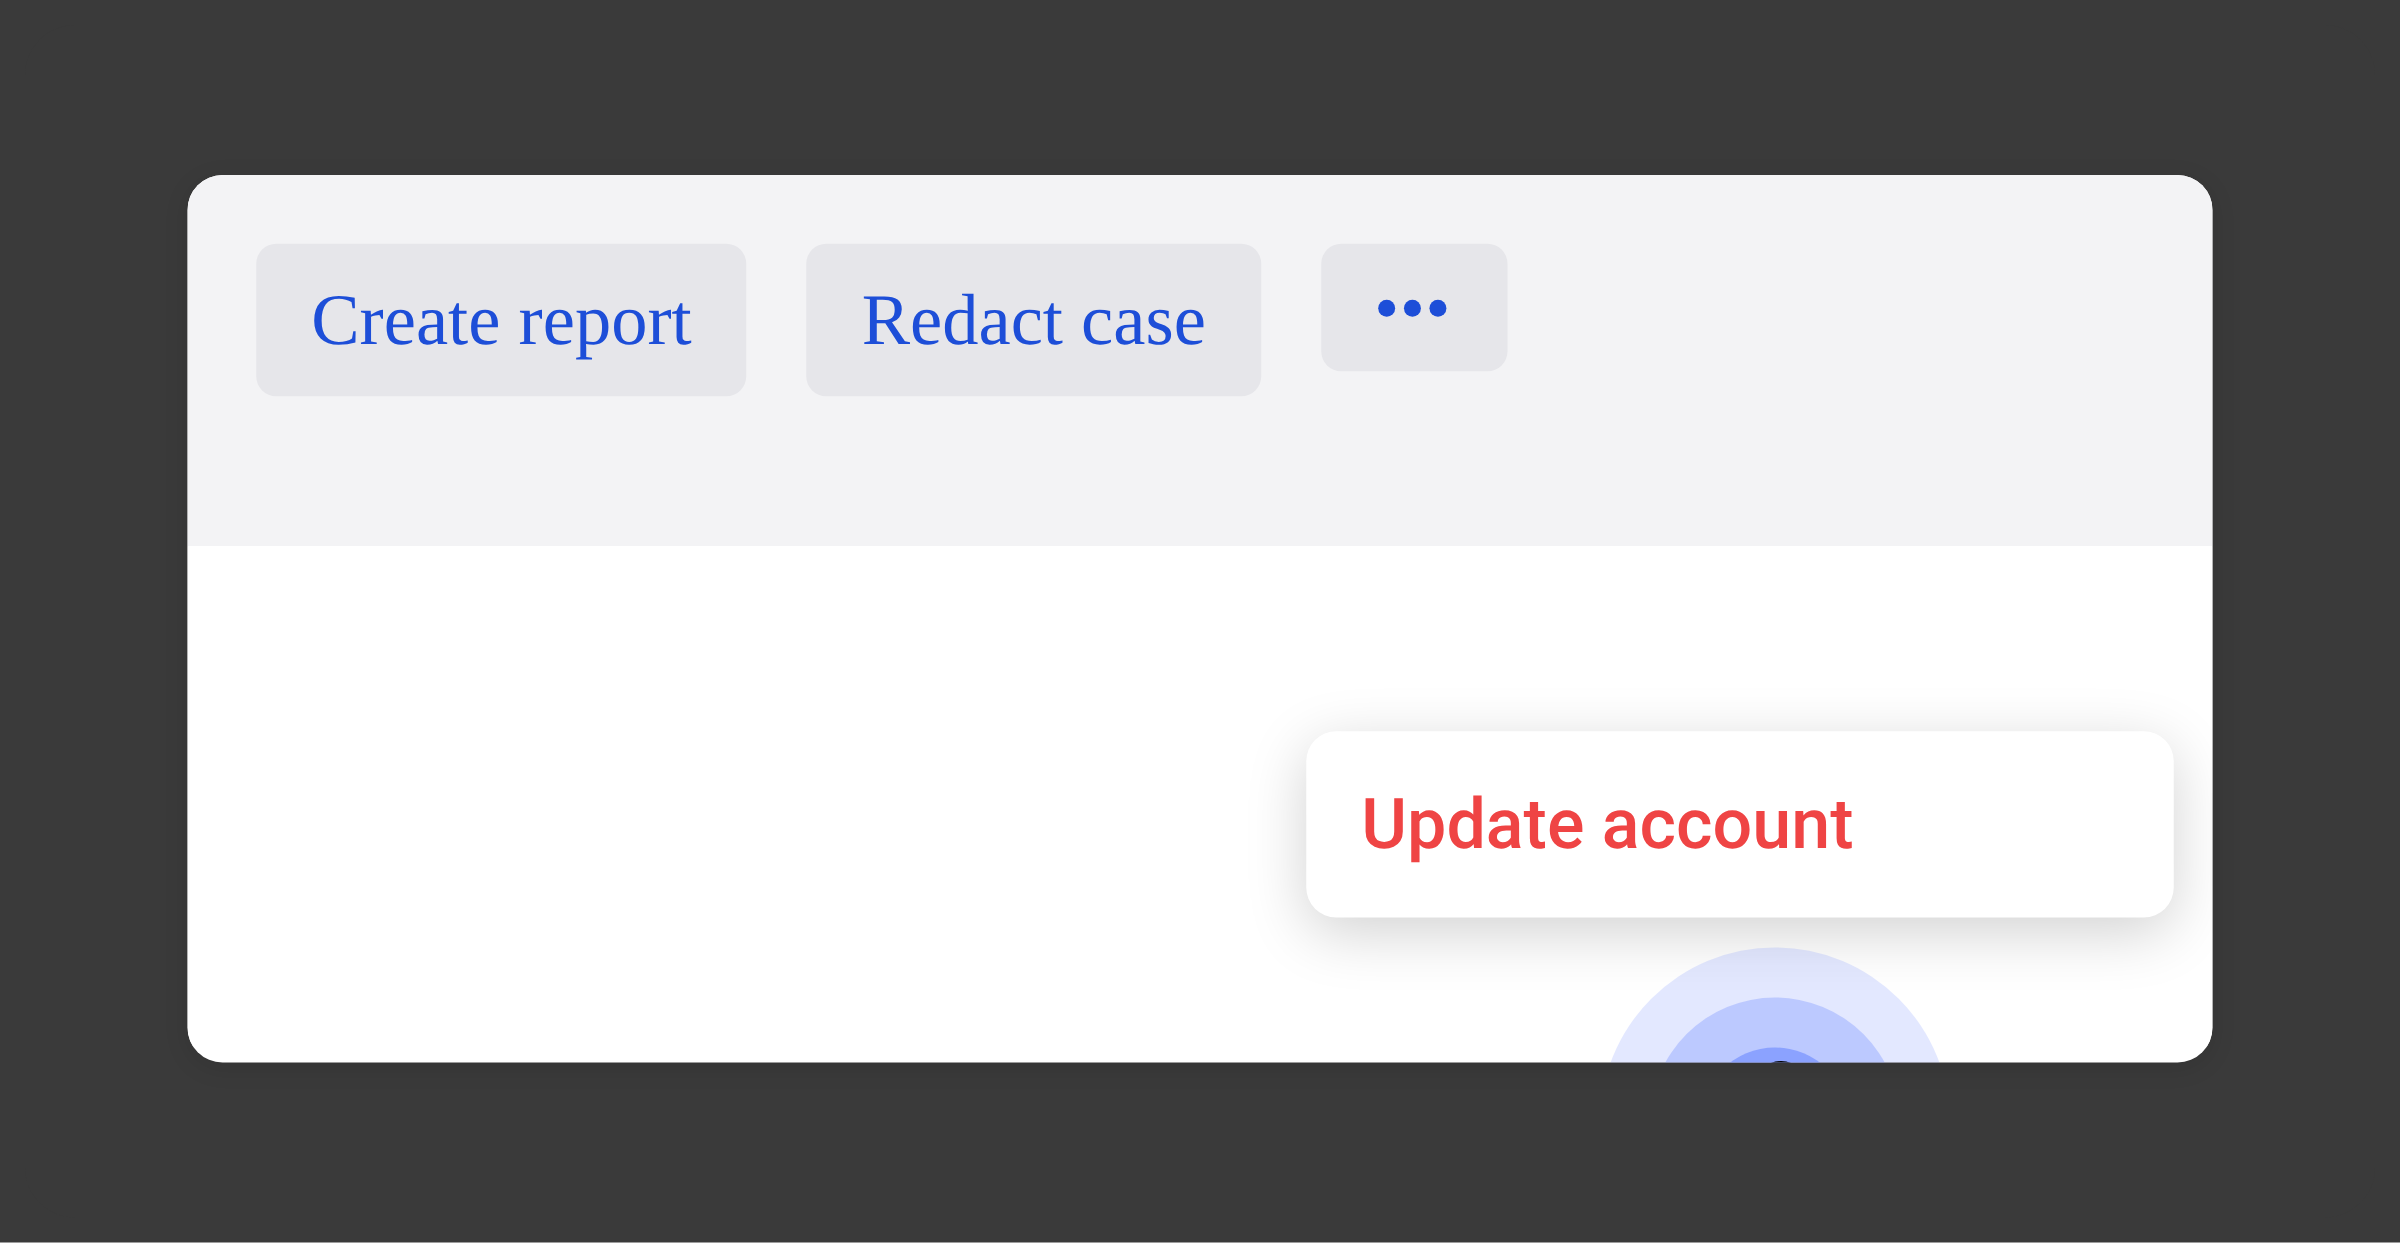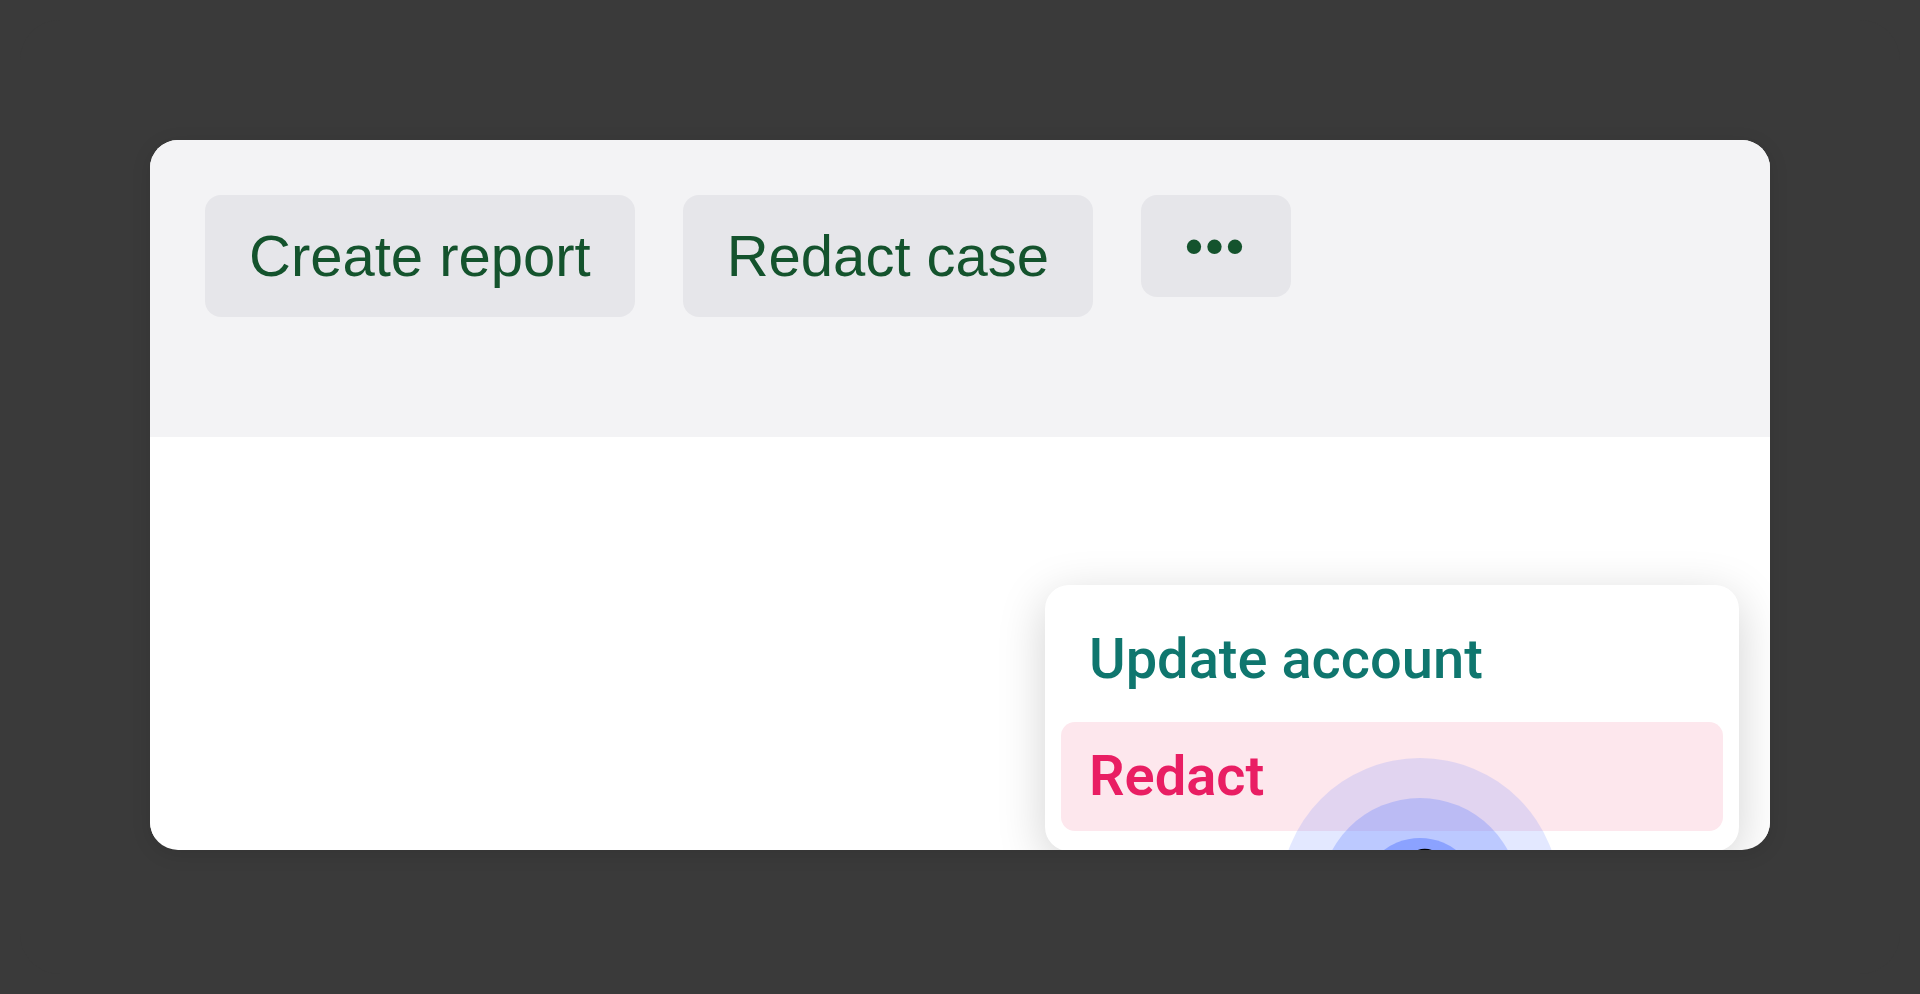--- a/index.html
+++ b/index.html
@@ -49,26 +49,26 @@
       align-items: flex-start;
     }
     
     .action-button {
       background: #e6e6ea;
       border: none;
       border-radius: 16px;
       padding: 26px 44px;
       font-size: 58px;
       font-weight: 500;
-      color: #14532d;
+      color: #1d4ed8;
       cursor: pointer;
       display: flex;
       align-items: center;
       gap: 18px;
-      font-family: Liberation Sans, sans-serif;
+      font-family: Liberation Serif, serif;
       line-height: 1.2;
     }
     
     .more-dots {
       font-size: 50px;
       font-weight: 800;
       letter-spacing: 3px;
       line-height: 1;
       display: inline-block;
     }
@@ -87,21 +87,21 @@
       border-radius: 24px;
       box-shadow: 0 12px 48px rgba(0,0,0,0.18);
       padding: 20px 16px;
       z-index: 10;
     }
     
     .menu-item {
       padding: 18px 28px;
       font-size: 56px;
       font-weight: 500;
-      color: #0f766e;
+      color: #ef4444;
       border-radius: 14px;
       cursor: pointer;
       line-height: 1.3;
     }
     
     .menu-item.danger {
       background: #fde7ed;
       color: #e91e63;
       font-weight: 600;
       margin-top: 8px;
@@ -172,23 +172,20 @@
       <button class="action-button">
         <span class="more-dots">•••</span>
       </button>
     </div>
 
     <div class="content-area"></div>
 
     <div class="dropdown-menu">
       <div class="menu-item">
         <span>Update account</span>
-      </div>
-      <div class="menu-item danger">
-        <span>Redact</span>
       </div>
     </div>
 
     <div class="click-indicator">
       <div class="ring r1"></div>
       <div class="ring r2"></div>
       <div class="ring r3"></div>
     </div>
 
     <div class="cursor-hand">

